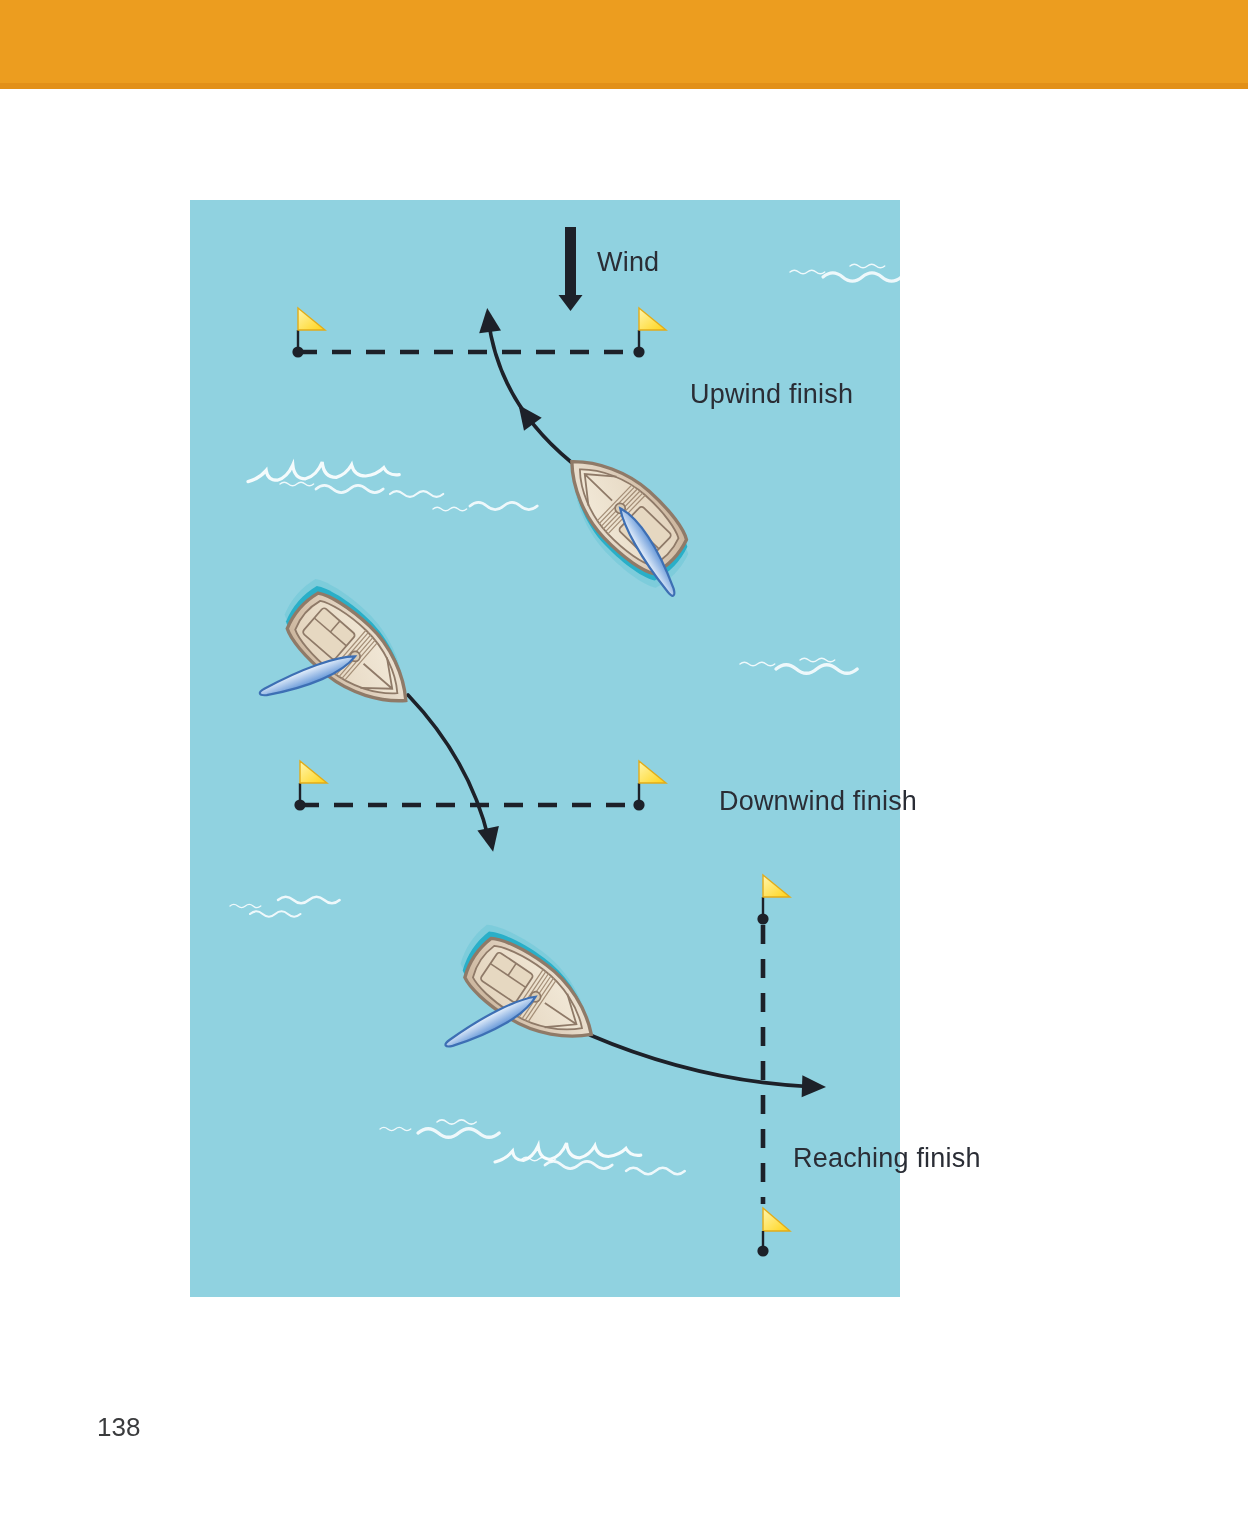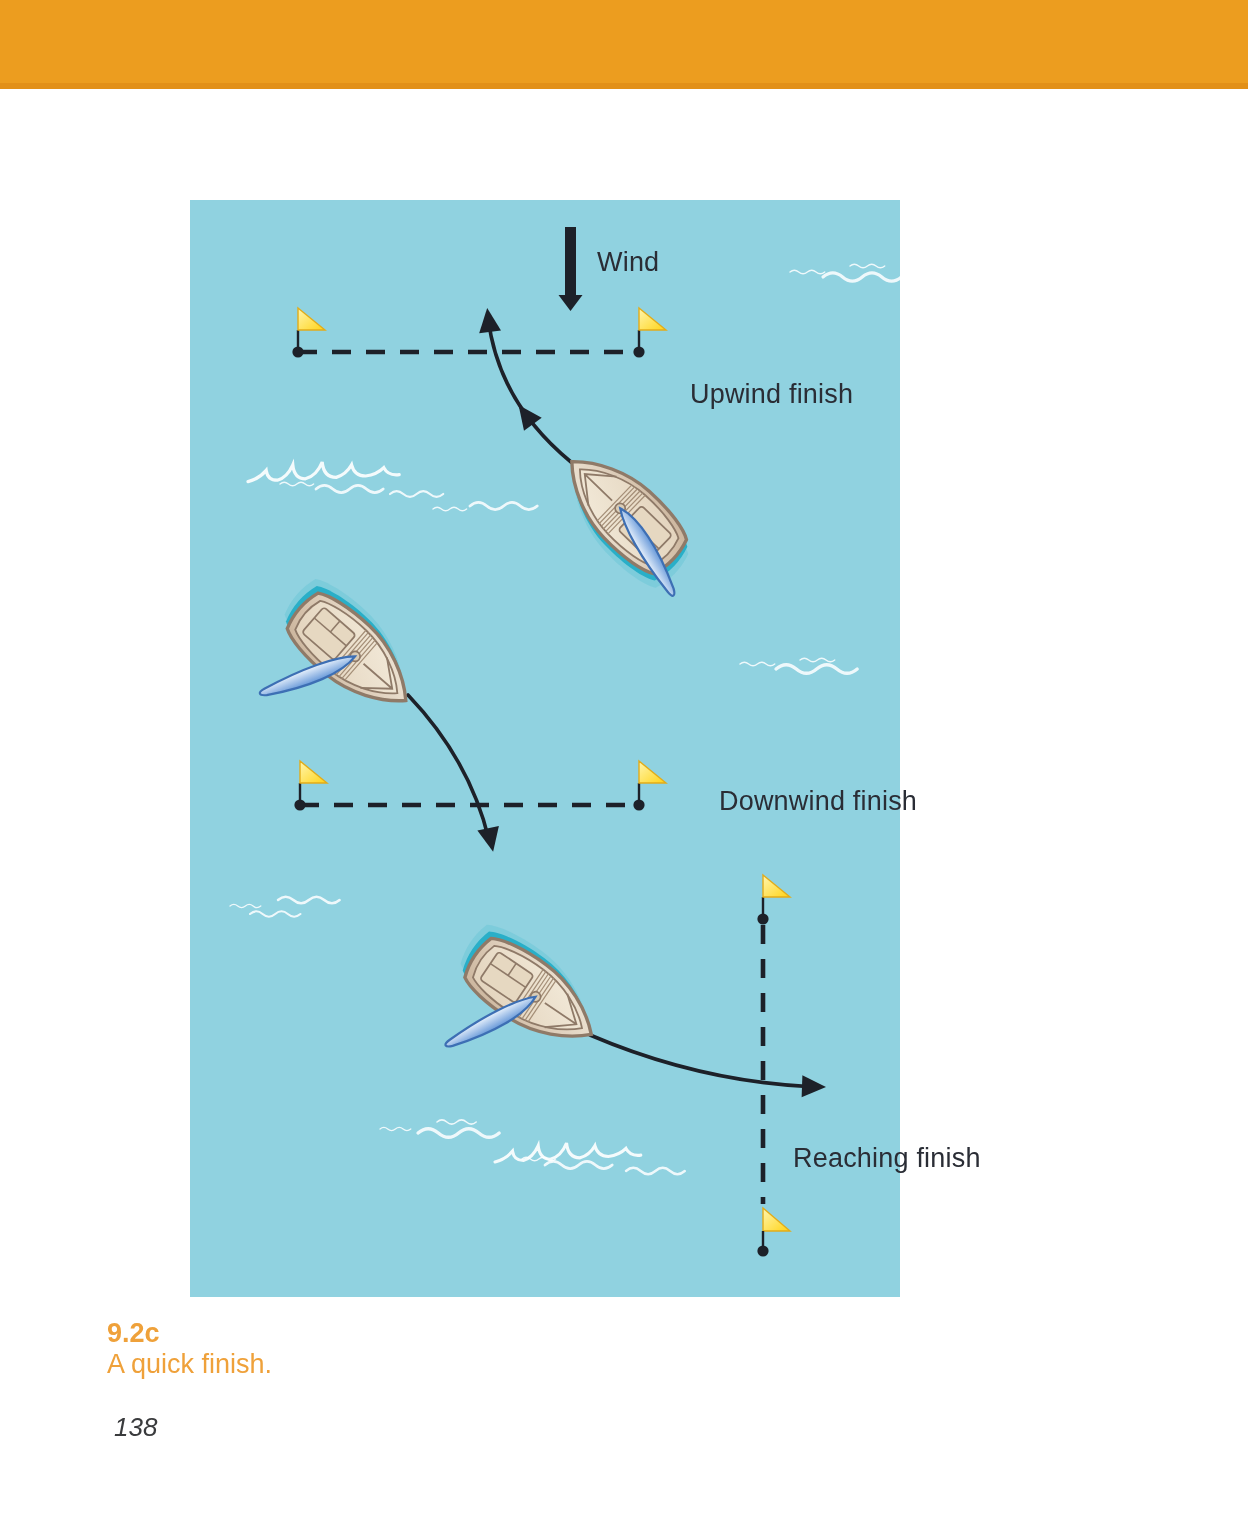--- a/index.html
+++ b/index.html
@@ -11,21 +11,21 @@
   .diagram svg{position:absolute;left:0;top:0;}
   .dlabel{position:absolute;color:#2A2D35;font-size:27px;line-height:27px;white-space:nowrap;
         letter-spacing:0.2px;}
   .wind-label{left:407px;top:49px;}
   .upwind-label{left:500px;top:137px;margin-top:44px;}
   .downwind-label{left:498px;top:588px;margin-left:31px;}
   .reaching-label{left:603px;top:909px;margin-top:36px;}
   .caption{position:absolute;left:107px;top:1318px;color:#EFA13A;font-size:27px;line-height:31px;}
   .caption .cap-num{font-weight:bold;display:block;}
   .caption .cap-text{display:block;}
-  .page-number{position:absolute;left:114px;top:1412px;color:#3A3B3D;font-size:26px;font-style:italic;}
+  .page-number{position:absolute;left:97px;top:1412px;color:#3A3B3D;font-size:26px;}
 </style>
 </head>
 <body>
 
 <div class="page">
 
   <div class="header-bar"></div>
 
   <div class="diagram">
     <svg width="781" height="1097" viewBox="0 0 781 1097">
@@ -170,20 +170,16 @@
       <use href="#boatDown" transform="translate(160,452) rotate(131) scale(1.12)"></use>
       <use href="#boatDown" transform="translate(340,793) rotate(124) scale(1.12)"></use>
     </svg>
 
     <div class="dlabel wind-label">Wind</div>
     <div class="dlabel upwind-label">Upwind finish</div>
     <div class="dlabel downwind-label">Downwind finish</div>
     <div class="dlabel reaching-label">Reaching finish</div>
   </div>
 
-  <div class="caption">
-    <span class="cap-num">9.2c</span>
-    <span class="cap-text">A quick finish.</span>
-  </div>
 
   <div class="page-number">138</div>
 
 </div>
 
 </body></html>

